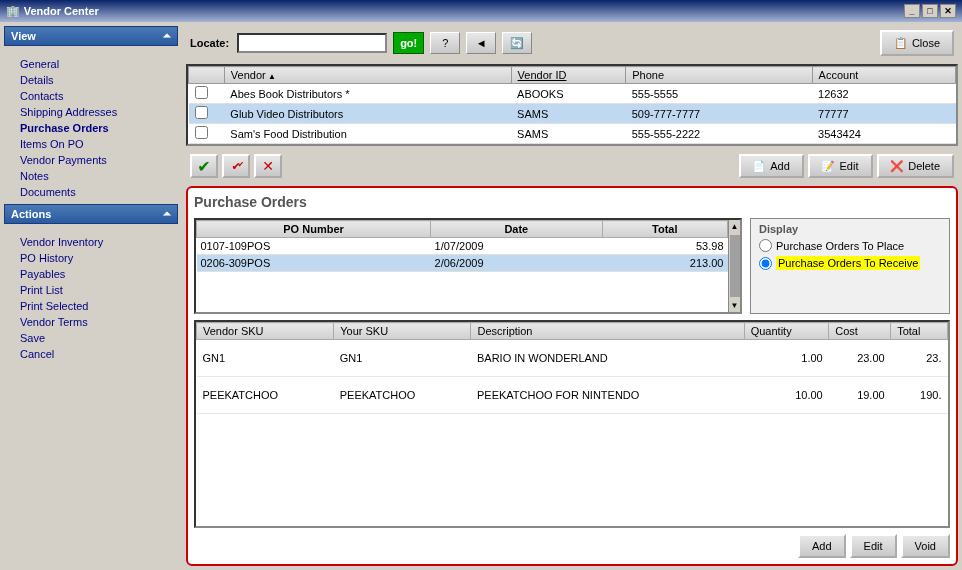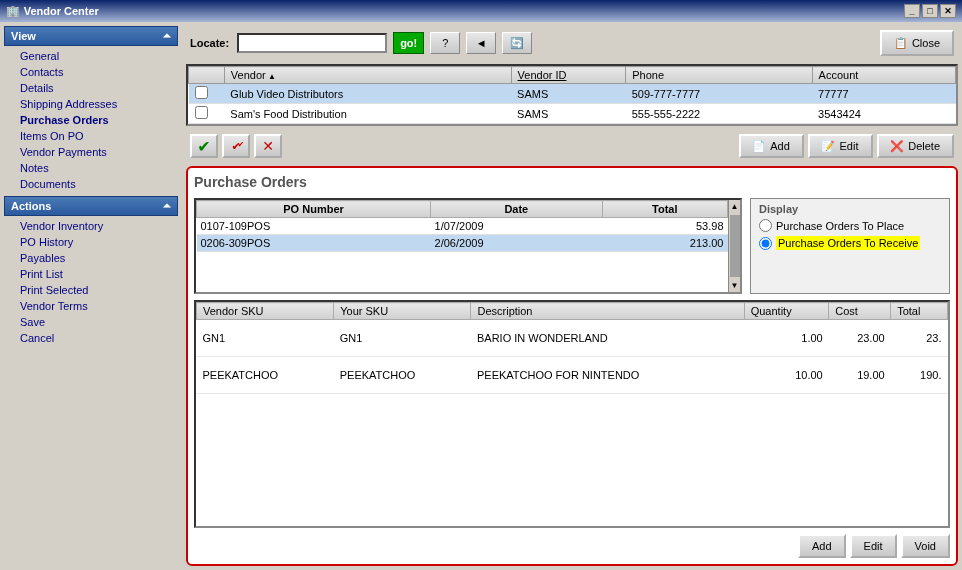--- a/index.html
+++ b/index.html
@@ -40,21 +40,21 @@
     }
 
     .section-header {
       background: linear-gradient(to bottom, #4a7ab5, #2a5a9f);
       color: white;
       font-weight: bold;
       padding: 3px 6px;
       display: flex;
       align-items: center;
       justify-content: space-between;
-      margin-bottom: 2px;
+      margin-bottom: 10px;
       border: 1px solid #1a3a7a;
     }
     .section-chevron { font-size: 10px; }
 
     .nav-item {
       padding: 2px 8px 2px 16px;
       color: #000080;
       cursor: pointer;
       display: block;
       text-decoration: none;
@@ -260,22 +260,22 @@
 <div class="main-container">
 
   <div class="sidebar">
 
     <div class="sidebar-section">
       <div class="section-header">
         <span>View</span>
         <span class="section-chevron">⏶</span>
       </div>
       <a class="nav-item">General</a>
+      <a class="nav-item">Details</a>
       <a class="nav-item">Contacts</a>
-      <a class="nav-item">Details</a>
       <a class="nav-item">Shipping Addresses</a>
       <a class="nav-item bold active">Purchase Orders</a>
       <a class="nav-item">Items On PO</a>
       <a class="nav-item">Vendor Payments</a>
       <a class="nav-item">Notes</a>
       <a class="nav-item">Documents</a>
     </div>
 
     <div class="sidebar-section">
       <div class="section-header">
@@ -313,20 +313,27 @@
         <thead>
           <tr>
             <th class="col-check"></th>
             <th class="col-vendor sort-asc">Vendor</th>
             <th class="col-id">Vendor ID</th>
             <th class="col-phone">Phone</th>
             <th class="col-account">Account</th>
           </tr>
         </thead>
         <tbody>
+          <tr>
+            <td><input type="checkbox" style=""></td>
+            <td>Abes Book Distributors *</td>
+            <td>ABOOKS</td>
+            <td>555-5555</td>
+            <td>12632</td>
+          </tr>
           <tr class="vendor-row-highlighted">
             <td><input type="checkbox" style=""></td>
             <td>Glub Video Distributors</td>
             <td>SAMS</td>
             <td>509-777-7777</td>
             <td>77777</td>
           </tr>
           <tr>
             <td><input type="checkbox" style=""></td>
             <td>Sam's Food Distribution</td>

